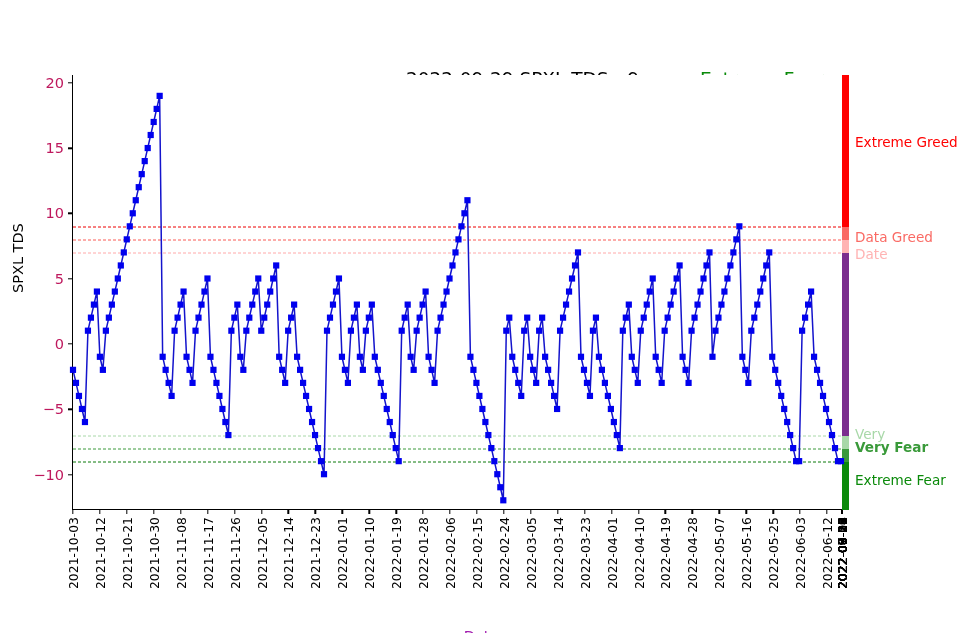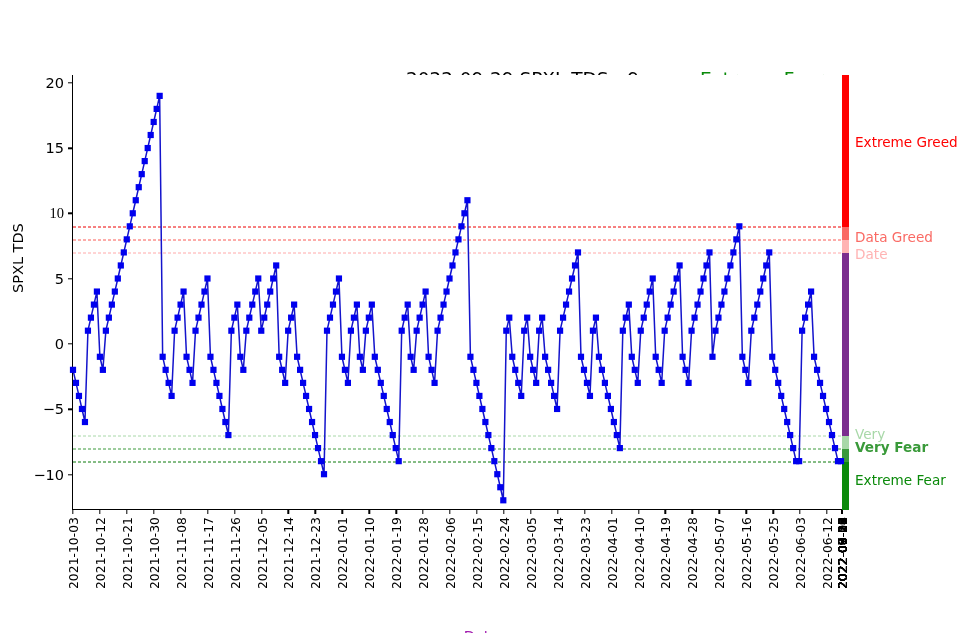--- a/index.html
+++ b/index.html
@@ -35,21 +35,21 @@
     background: #ffffff;
   }
 
   
   .ytick-label {
     position: absolute;
     right: 100%;
     transform: translateY(-50%);
     padding-right: 9px;
     font-size: 14.5px;
-    color: #000000;
+    color: #be185d;
     white-space: nowrap;
   }
   .ytick-mark {
     position: absolute;
     right: 100%;
     width: 5px; height: 1.4px;
     background: #000;
     transform: translateY(-50%);
   }
   .ylabel {
@@ -151,21 +151,21 @@
   <div class="ylabel">SPXL TDS</div>
   <div class="xlabel">Date</div>
 
   <div class="plot-area">
     <div id="y-axis">
         <div class="ytick-mark" style="top: 7.83784px;"></div>
         <div class="ytick-label" style="top: 7.83784px;">20</div>
         <div class="ytick-mark" style="top: 73.1532px;"></div>
         <div class="ytick-label" style="top: 73.1532px;">15</div>
         <div class="ytick-mark" style="top: 138.468px;"></div>
-        <div class="ytick-label" style="top: 138.468px; font-family: Liberation Serif, serif;">10</div>
+        <div class="ytick-label" style="top: 138.468px;">10</div>
         <div class="ytick-mark" style="top: 203.784px;"></div>
         <div class="ytick-label" style="top: 203.784px;">5</div>
         <div class="ytick-mark" style="top: 269.099px;"></div>
         <div class="ytick-label" style="top: 269.099px;">0</div>
         <div class="ytick-mark" style="top: 334.414px;"></div>
         <div class="ytick-label" style="top: 334.414px;">−5</div>
         <div class="ytick-mark" style="top: 399.73px;"></div>
         <div class="ytick-label" style="top: 399.73px;">−10</div>
       </div>
     <div id="x-axis">

